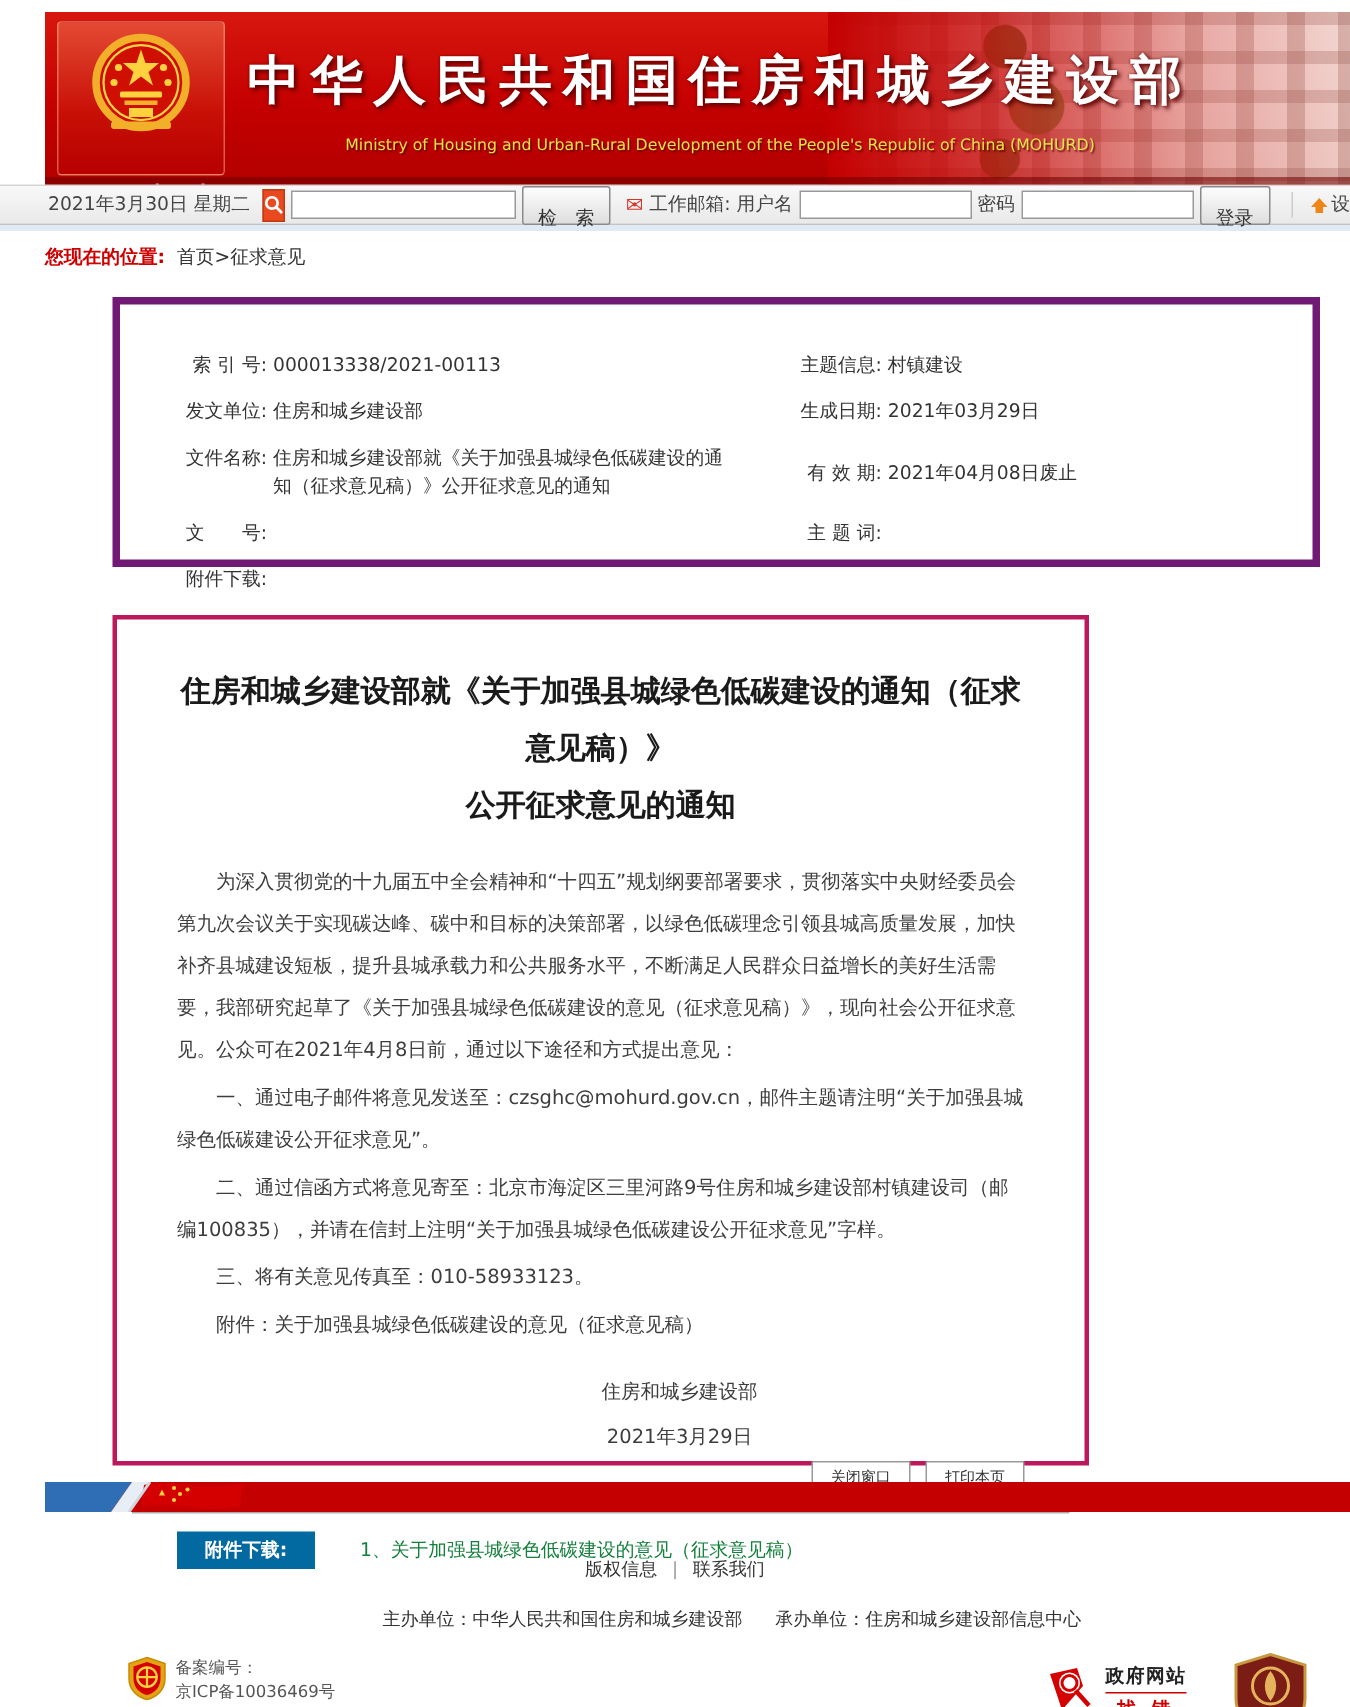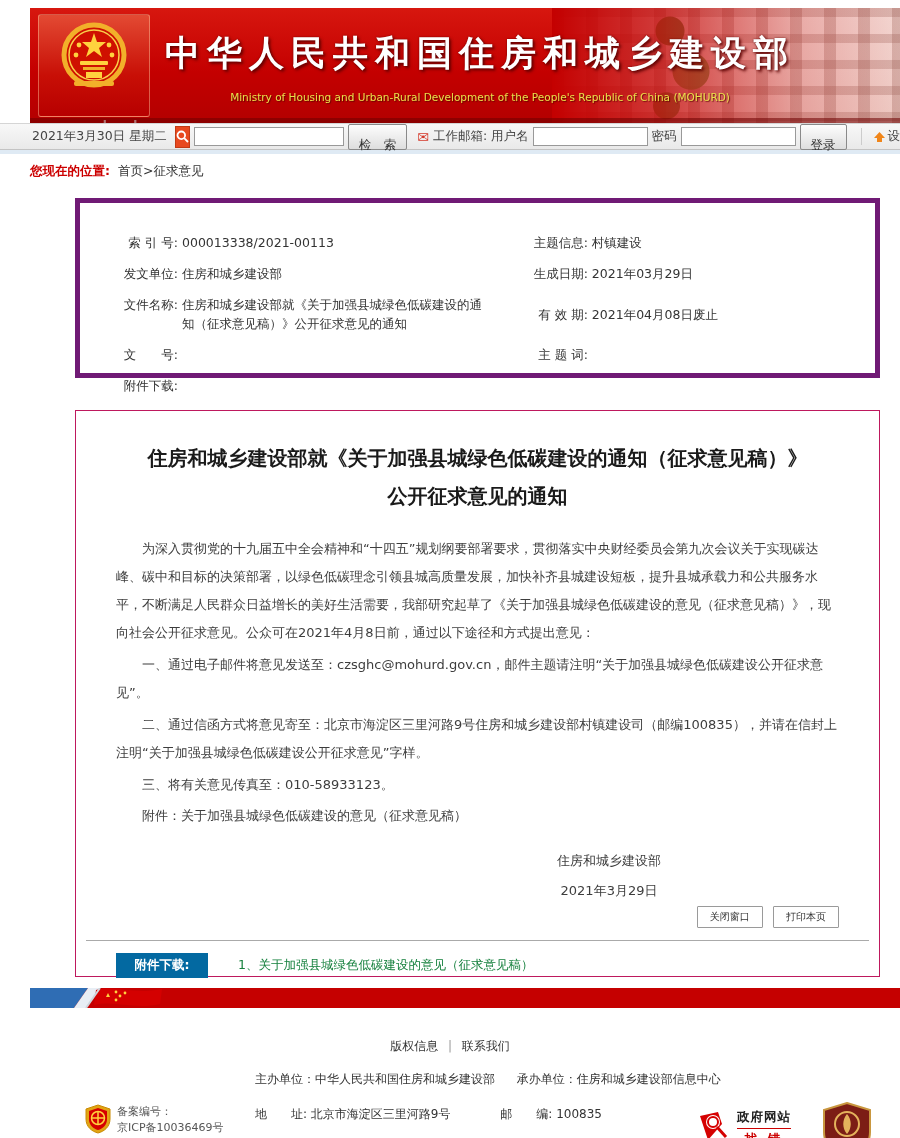--- a/index.html
+++ b/index.html
@@ -87,21 +87,21 @@
     display:grid; grid-template-columns:54% 46%;
   }
   .cell { display:flex; align-items:flex-start; padding:6px 0; line-height:19px; }
   .cell.vcenter { align-items:center; }
   .cell .lab { display:inline-block; min-width:80px; text-align:right; white-space:pre; flex:none; }
   .cell .val { margin-left:4px; }
   .cell .val.narrow { max-width:300px; }
 
   
   .article-box {
-    margin:32px auto 0 75px; width:805px; height:567px; border:1px solid #be185d;
+    margin:32px auto 0 75px; width:651px; height:567px; border:3px solid #be185d;
     padding:28px 40px 14px 40px; display:flex; flex-direction:column;
   }
   .art-title { text-align:center; font-size:20px; font-weight:bold; color:#1a1a1a; line-height:1.9; }
   .art-body { margin-top:16px; }
   .art-body p { text-indent:2em; font-size:13px; line-height:2.15; color:#3d3d3d; margin-top:4px; }
   .signature { width:220px; margin:16px 120px 0 auto; text-align:center; font-size:13px; color:#3d3d3d; line-height:2.3; }
   .bottom-group { margin-top:auto; }
   .btn-row { text-align:right; padding-right:0px; }
   .win-btn {
     padding:3px 12px; margin-left:6px; border:1px solid #9a9a9a; background:#fff;
@@ -299,27 +299,20 @@
         <path d="M13,4 L22,7 V15 C22,21 18,24.8 13,26 C8,24.8 4,21 4,15 V7 Z" fill="#d50000"></path>
         <circle cx="13" cy="14" r="6.5" fill="none" stroke="#ffd23e" stroke-width="1.5"></circle>
         <line x1="13" y1="8" x2="13" y2="20" stroke="#ffd23e" stroke-width="1.5"></line>
         <line x1="7" y1="14" x2="19" y2="14" stroke="#ffd23e" stroke-width="1.5"></line>
       </svg>
       <div class="icp-text">
         <div>备案编号：</div>
         <div>京ICP备10036469号</div>
       </div>
     </div>
-    <div class="addr-block">
-      <div class="addr-line">
-        <span>地　　址: </span><span>北京市海淀区三里河路9号</span>
-        <span class="gap">邮　　编: </span><span>100835</span>
-      </div>
-
-    </div>
     <div class="gov-badge">
       <svg width="34" height="36" viewBox="0 0 34 36">
         <path d="M2,6 L20,2 L24,14 L10,30 Z" fill="#d50000"></path>
         <circle cx="15" cy="12" r="7" fill="#fff"></circle>
         <circle cx="15" cy="12" r="5" fill="none" stroke="#d50000" stroke-width="2"></circle>
         <line x1="19" y1="17" x2="28" y2="27" stroke="#d50000" stroke-width="3"></line>
       </svg>
       <div class="gov-badge-text">
         <div class="l1">政府网站</div>
         <div class="l2">找 错</div>

